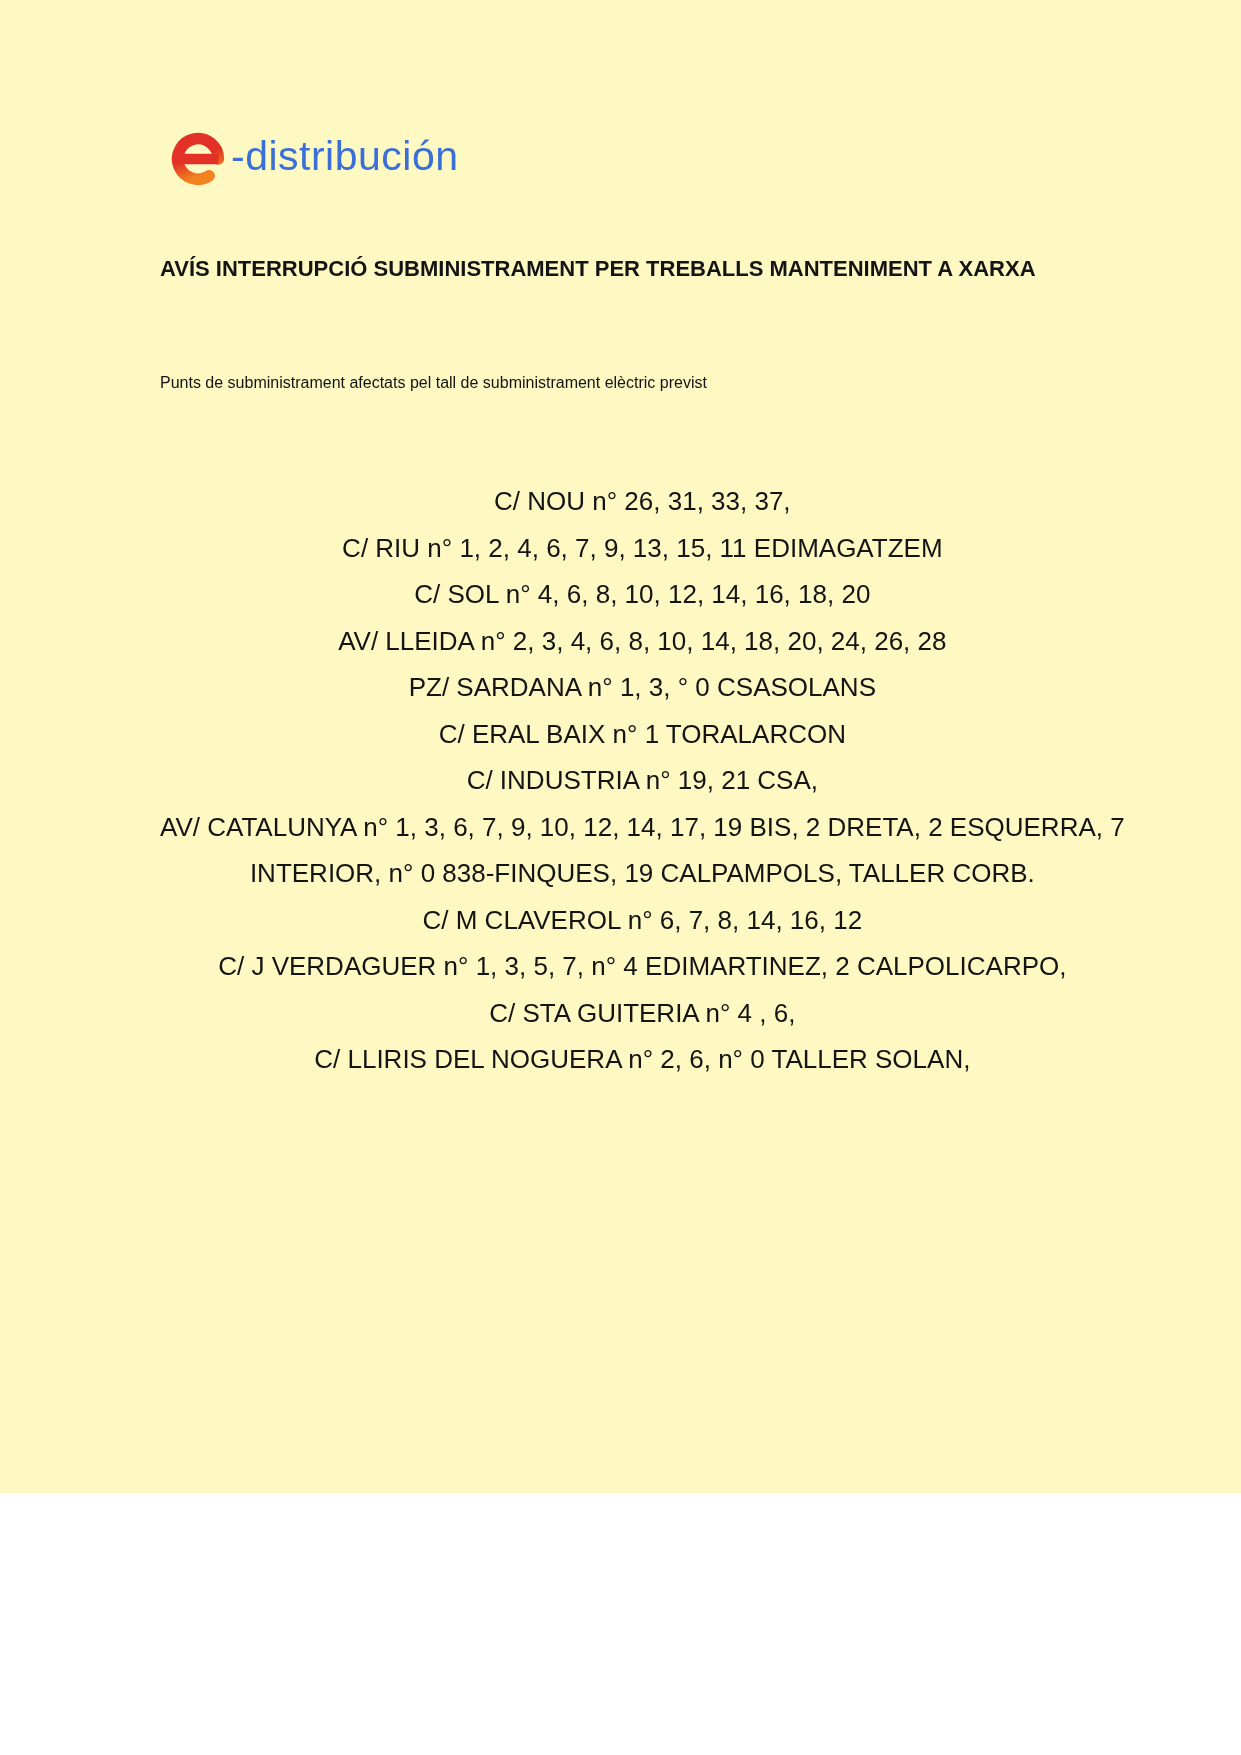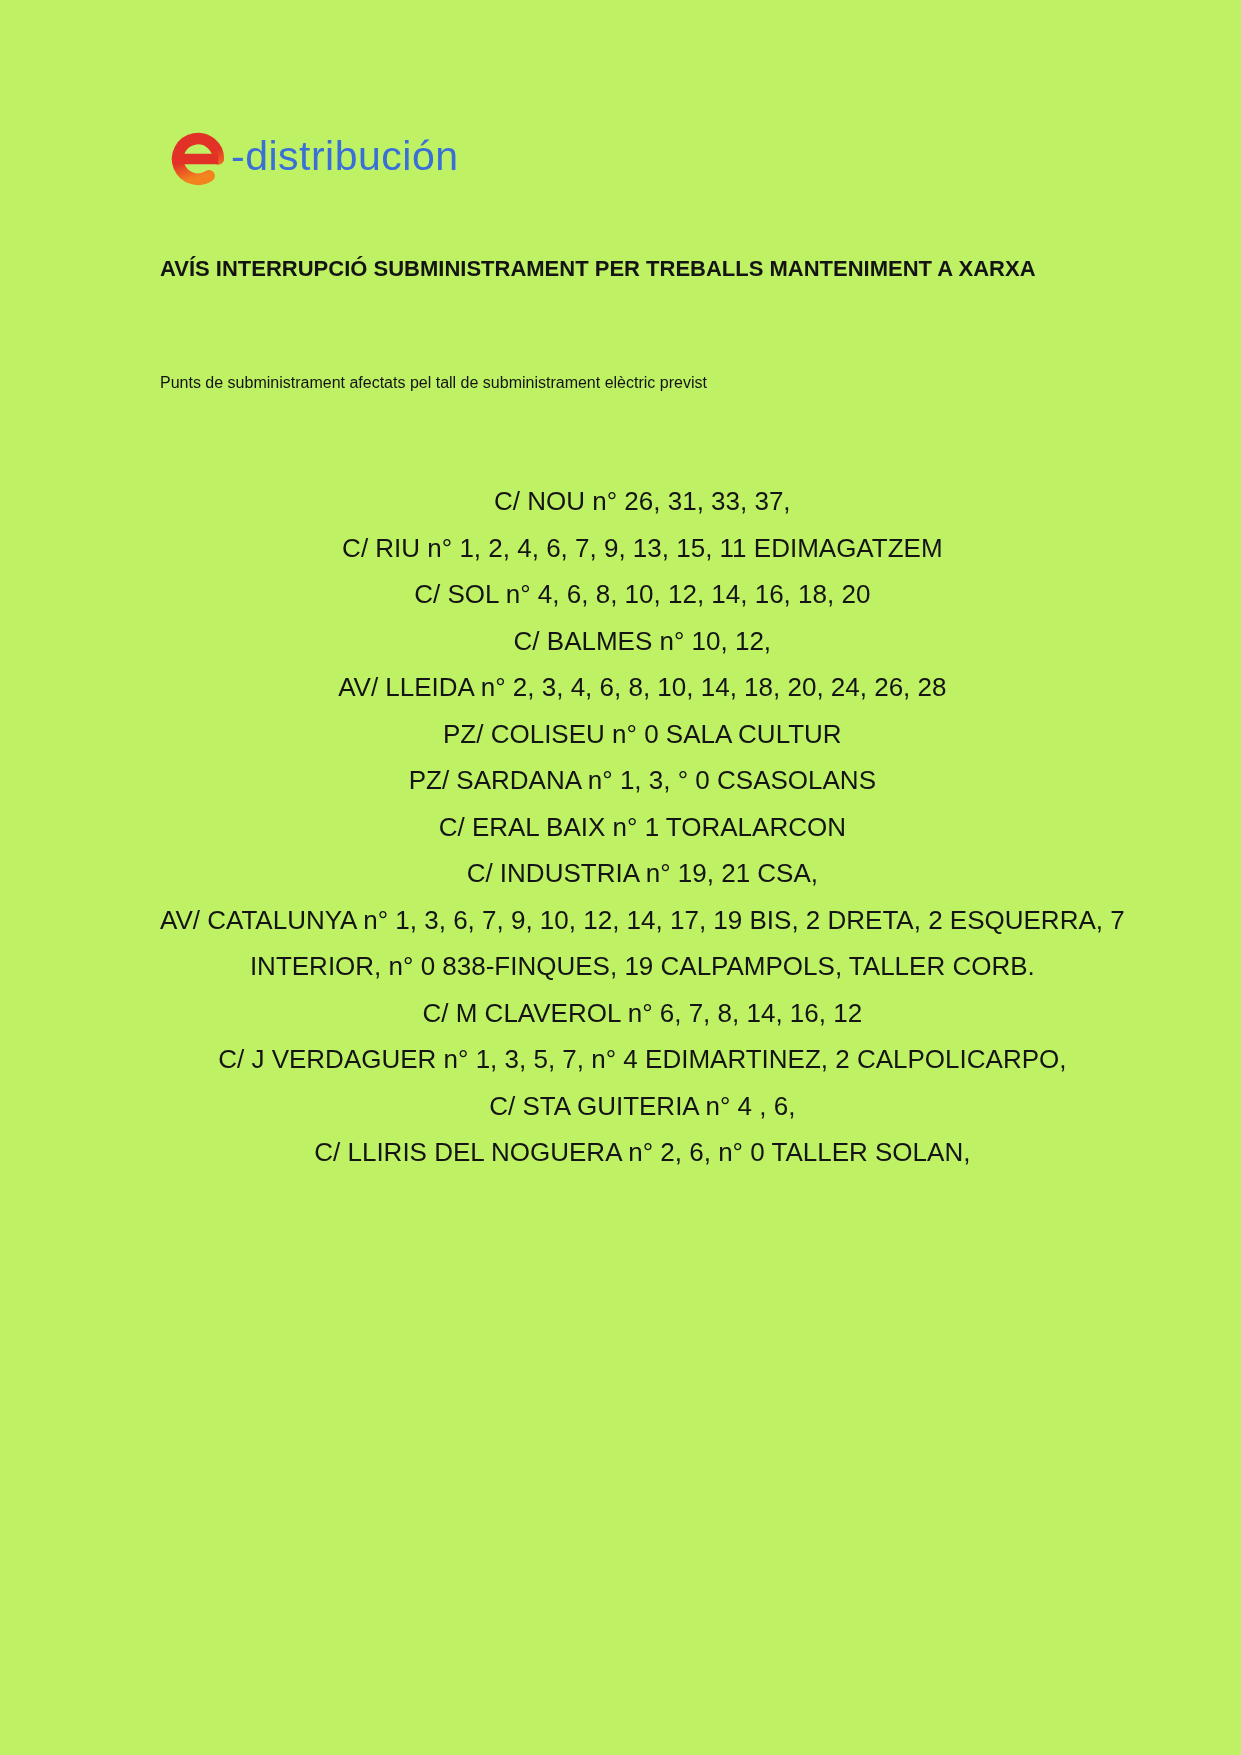--- a/index.html
+++ b/index.html
@@ -3,22 +3,22 @@
 <meta charset="utf-8">
 <style>
   html, body {
     margin: 0;
     padding: 0;
     background: #ffffff;
   }
   .page {
     position: relative;
     width: 1241px;
-    height: 1755px;
-    background: #bef264;
+    height: 1493px;
+    background: #fef9c3;
     font-family: "Liberation Sans", sans-serif;
     color: #141414;
     overflow: hidden;
   }
   .logo {
     position: absolute;
     top: 127px;
     left: 167px;
     display: flex;
     align-items: center;
@@ -93,23 +93,21 @@
 
   <div class="intro">
     <div>Punts de subministrament afectats pel tall de subministrament elèctric previst</div>
   </div>
 
   <div class="street-list">
 
   <div class="street-line">C/ NOU n° 26, 31, 33, 37,</div>
       <div class="street-line">C/ RIU n° 1, 2, 4, 6, 7, 9, 13, 15, 11 EDIMAGATZEM</div>
       <div class="street-line">C/ SOL n° 4, 6, 8, 10, 12, 14, 16, 18, 20</div>
-      <div class="street-line">C/ BALMES n° 10, 12,</div>
       <div class="street-line">AV/ LLEIDA n° 2, 3, 4, 6, 8, 10, 14, 18, 20, 24, 26, 28</div>
-      <div class="street-line">PZ/ COLISEU n° 0 SALA CULTUR</div>
       <div class="street-line">PZ/ SARDANA n° 1, 3, ° 0 CSASOLANS</div>
       <div class="street-line">C/ ERAL BAIX n° 1 TORALARCON</div>
       <div class="street-line">C/ INDUSTRIA n° 19, 21 CSA,</div>
       <div class="street-line">AV/ CATALUNYA n° 1, 3, 6, 7, 9, 10, 12, 14, 17, 19 BIS, 2 DRETA, 2 ESQUERRA, 7</div>
       <div class="street-line">INTERIOR, n° 0 838-FINQUES, 19 CALPAMPOLS, TALLER CORB.</div>
       <div class="street-line">C/ M CLAVEROL n° 6, 7, 8, 14, 16, 12</div>
       <div class="street-line">C/ J VERDAGUER n° 1, 3, 5, 7, n° 4 EDIMARTINEZ, 2 CALPOLICARPO,</div>
       <div class="street-line">C/ STA GUITERIA n° 4 , 6,</div>
       <div class="street-line">C/ LLIRIS DEL NOGUERA n° 2, 6, n° 0 TALLER SOLAN,</div>
     </div>

